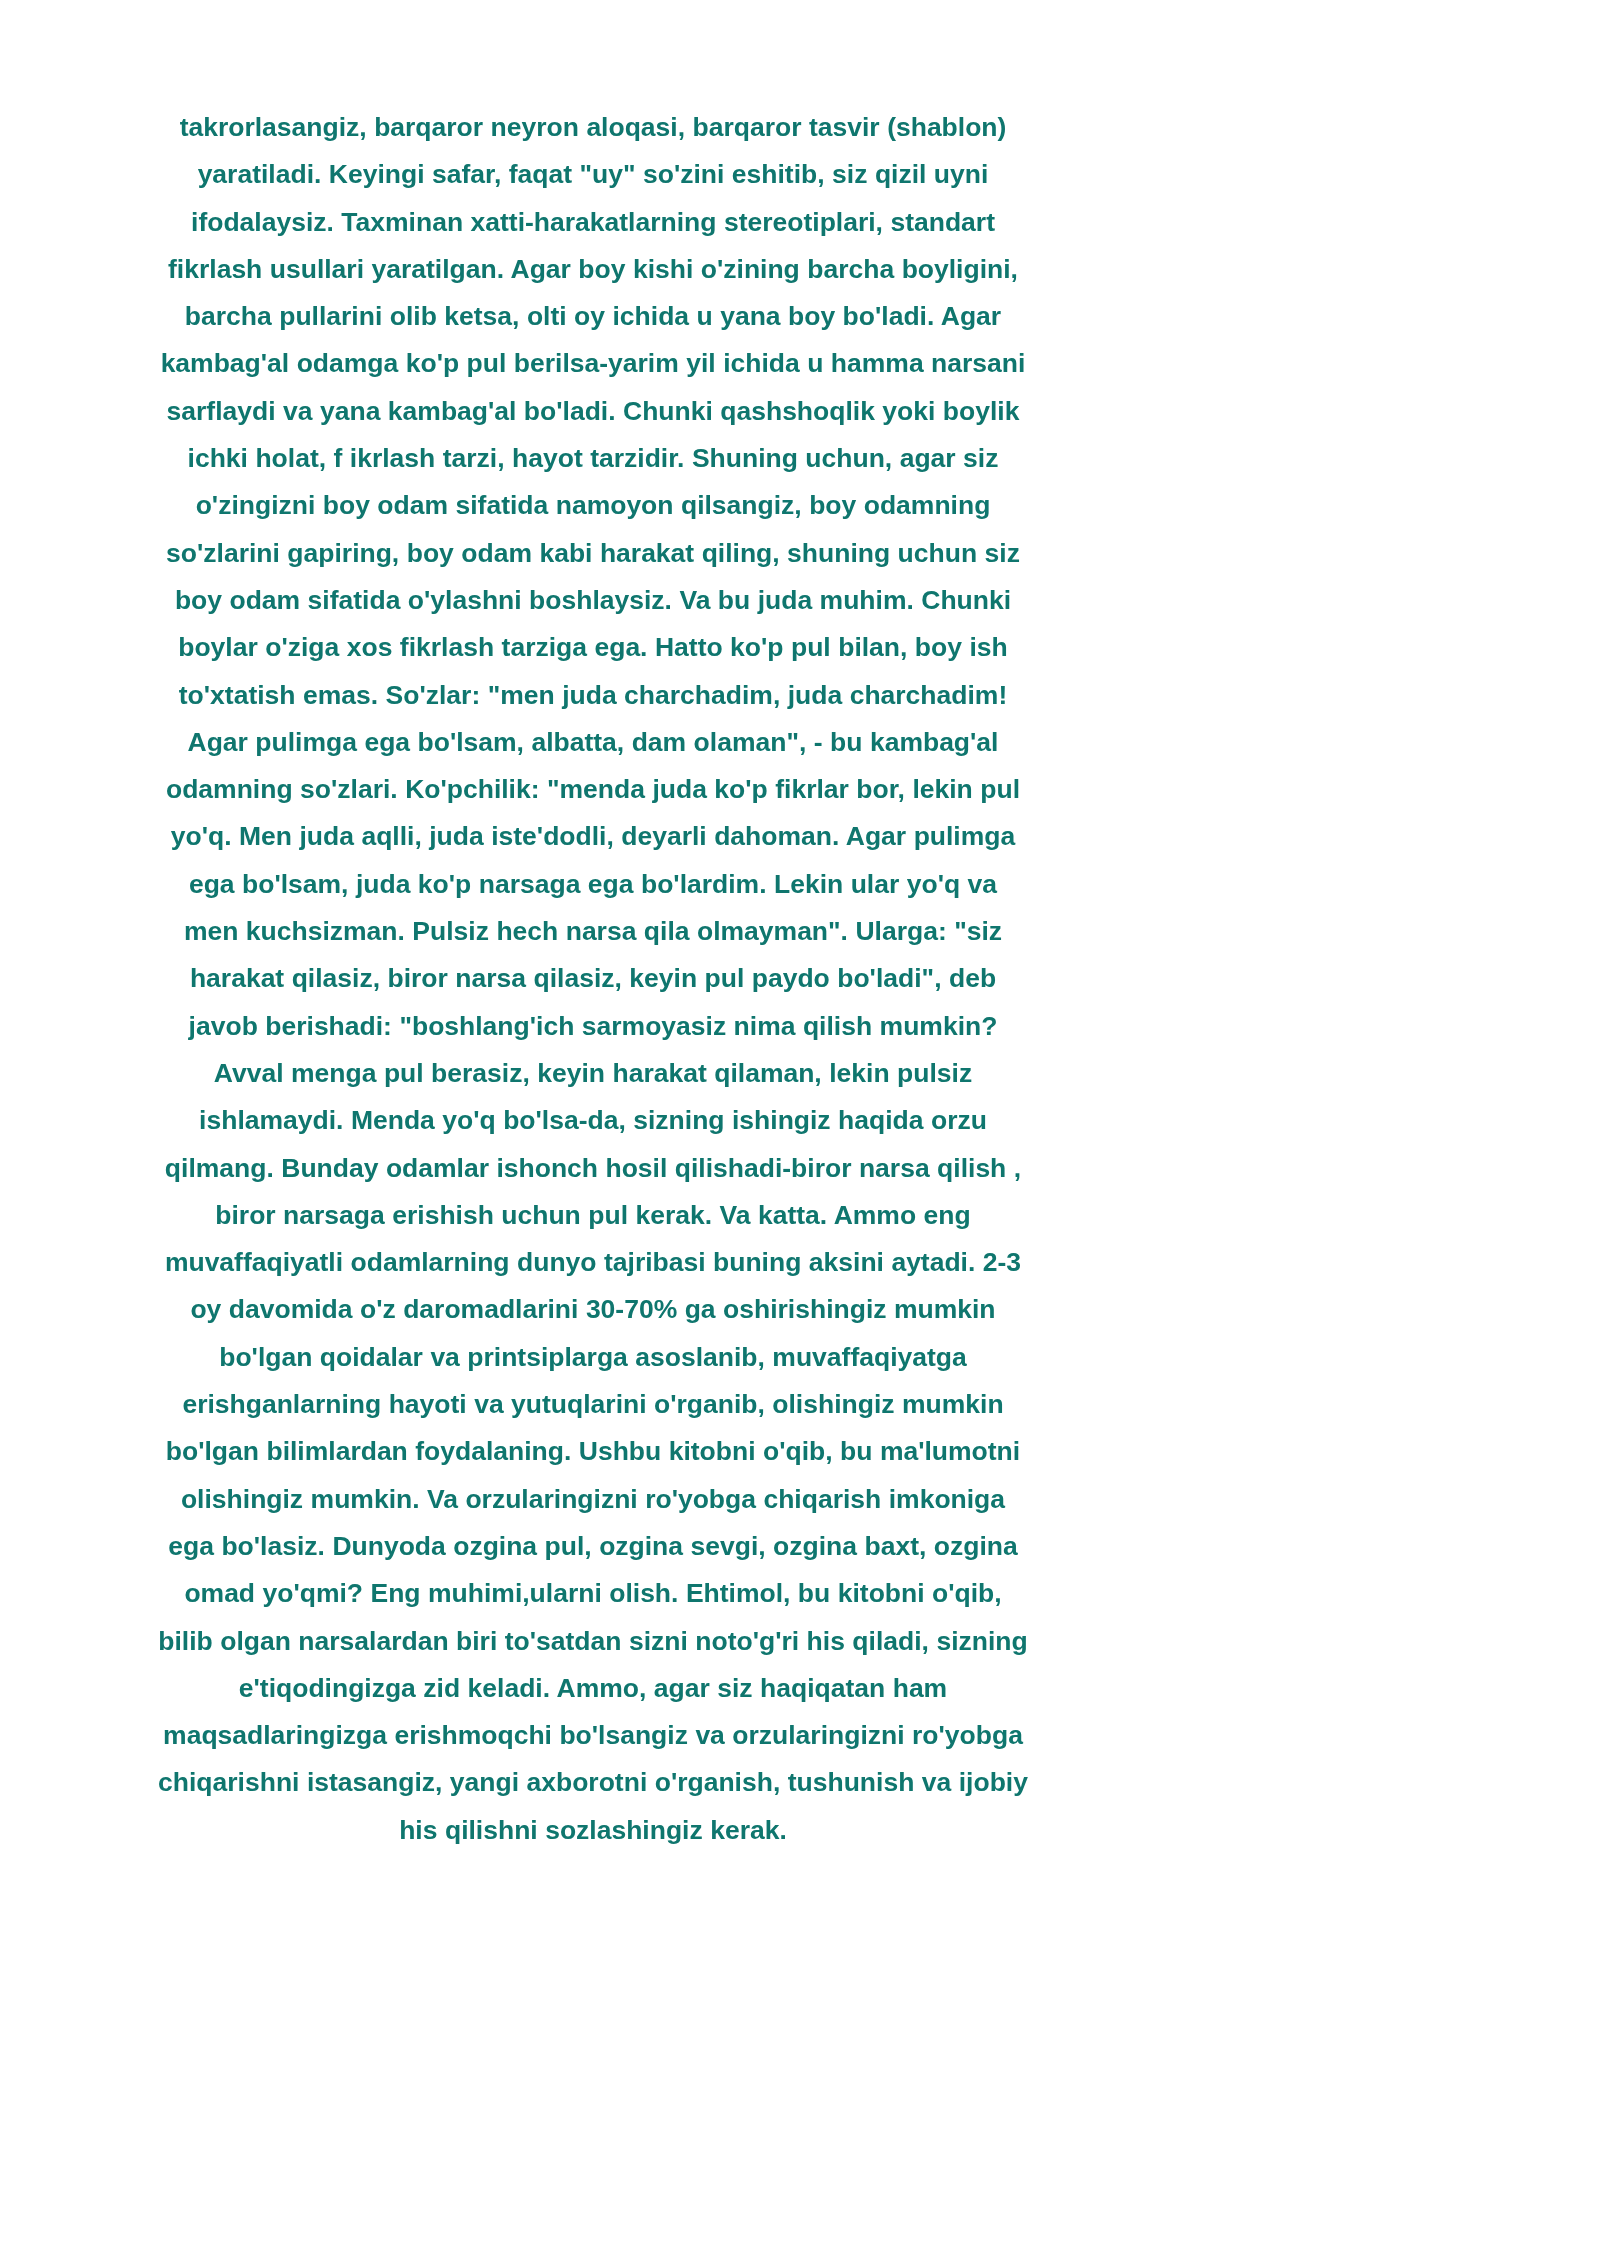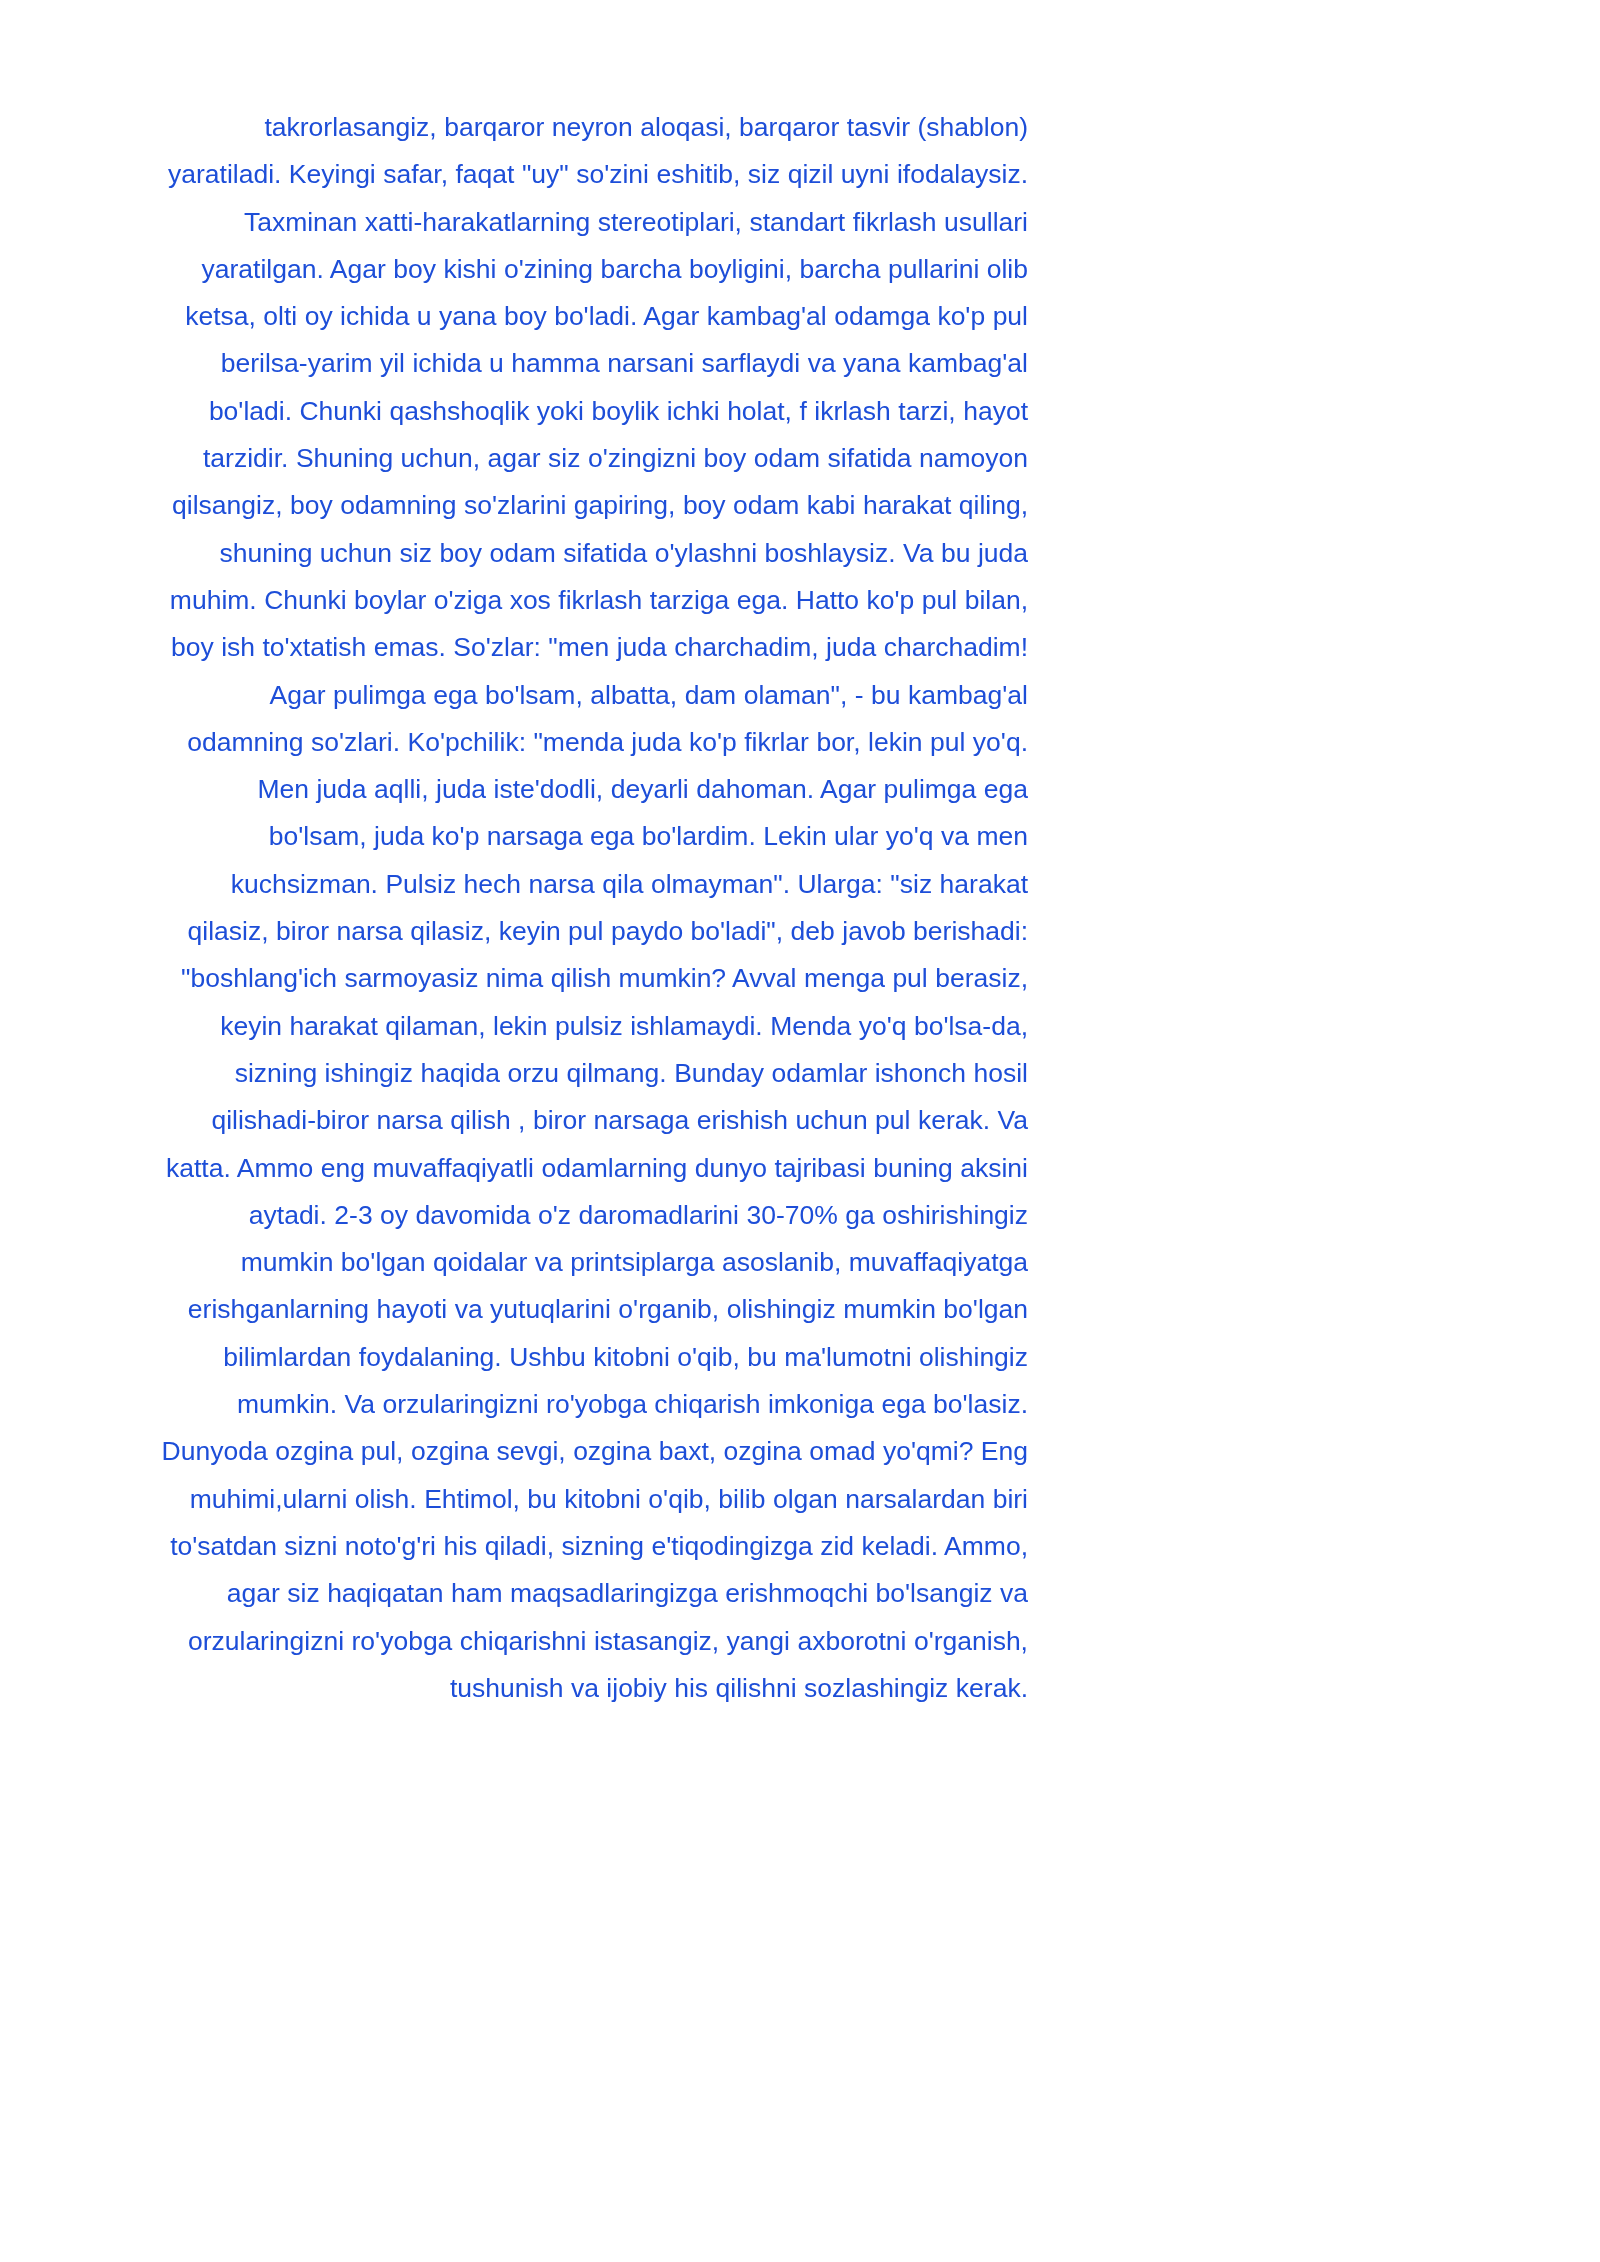--- a/index.html
+++ b/index.html
@@ -23,25 +23,25 @@
     position: absolute;
     left: 158px;
     top: 104px;
     width: 870px;
   }
   .doc-paragraph {
     margin: 0;
     padding: 0;
     font-size: 26.5px;
     line-height: 47.3px;
-    color: #1d4ed8;
-    text-align: right;
+    color: #0f766e;
+    text-align: center;
     letter-spacing: 0.0px;
     word-spacing: 0.1px;
-    font-weight: 400;
+    font-weight: 700;
     -webkit-font-smoothing: antialiased;
     text-rendering: optimizeLegibility;
     white-space: normal;
   }
 </style>
 </head>
 <body>
 
 <div class="page">
   <div class="page-body">

